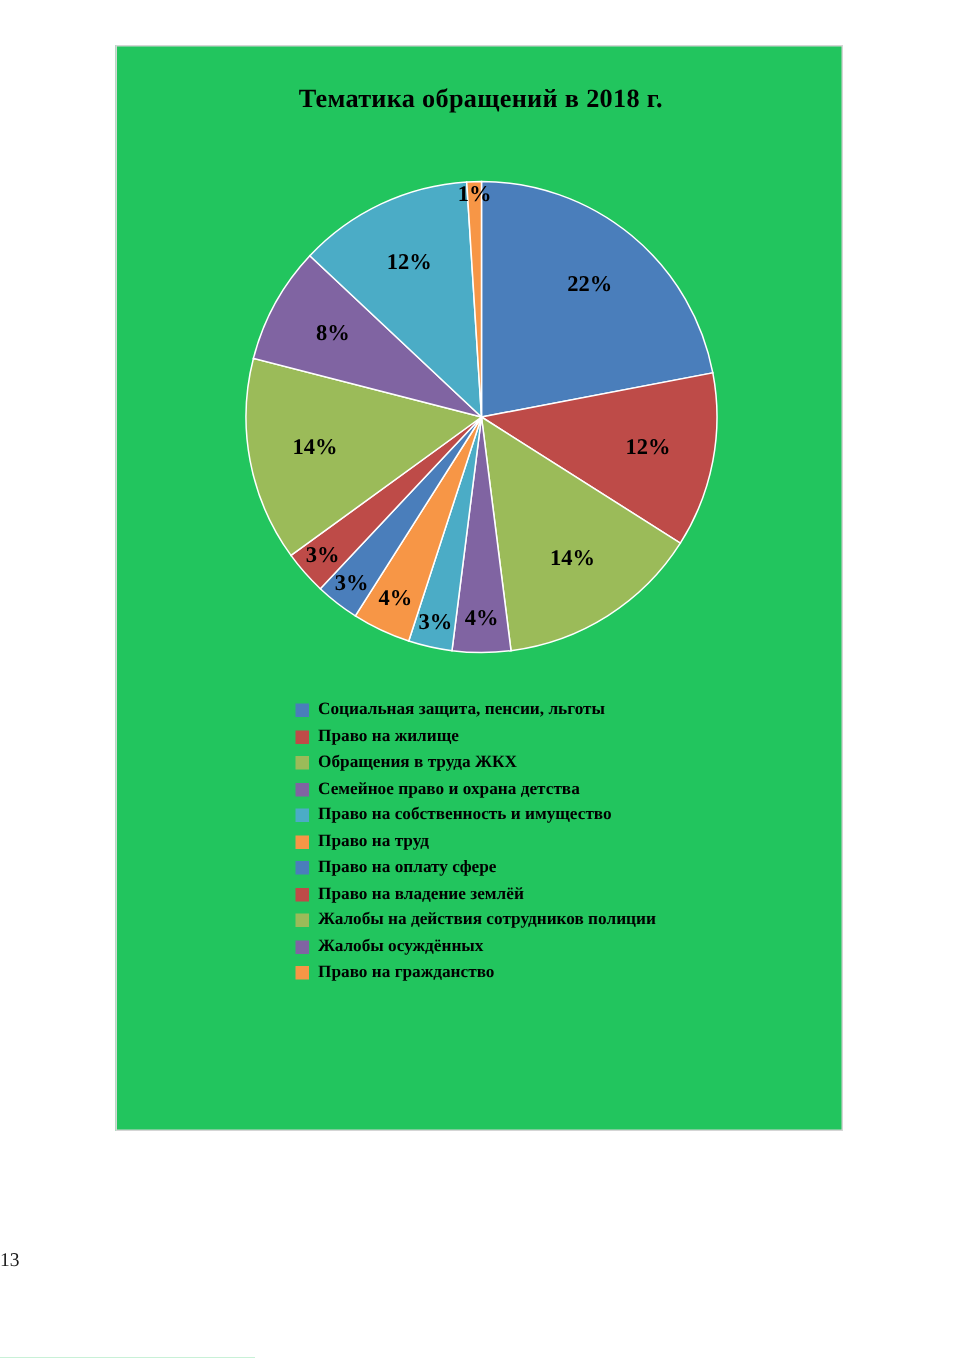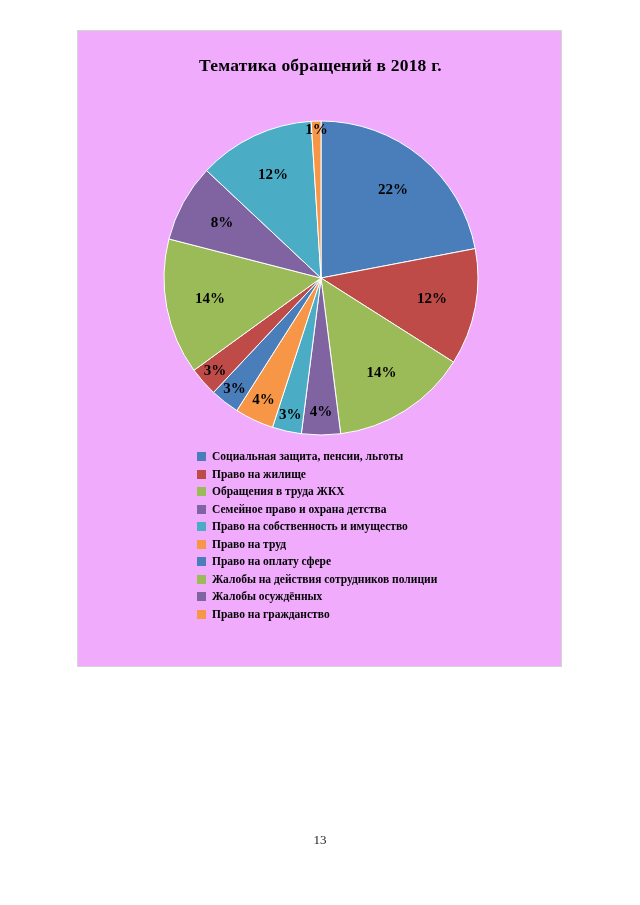--- a/index.html
+++ b/index.html
@@ -22,23 +22,23 @@
     width: 640px;
     height: 905px;
     background: #ffffff;
   }
 
   #chart-frame {
     position: absolute;
     left: 77px;
     top: 30px;
     width: 485px;
-    height: 637px;
+    height: 724px;
     border: 1px solid #d5d5d5;
-    background: #f0abfc;
+    background: #22c55e;
     box-sizing: border-box;
   }
 
   #chart-title {
     position: absolute;
     left: 0;
     top: 24px;
     width: 485px;
     text-align: center;
     font-size: 17.5px;
@@ -67,21 +67,21 @@
     font-weight: bold;
     fill: #000000;
     font-size: 15px;
     text-anchor: middle;
     dominant-baseline: middle;
   }
 
   #legend {
     position: absolute;
     left: 119px;
-    top: 417px;
+    top: 434px;
     width: 340px;
     text-align: right;
   }
 
   .legend-row {
     display: flex;
     align-items: center;
     height: 17.5px;
     margin: 0;
     padding: 0;
@@ -101,21 +101,20 @@
     color: #000000;
     white-space: nowrap;
     line-height: 13px;
   }
 
   #page-number {
     position: absolute;
     left: 0;
     top: 832px;
     width: 640px;
-    text-align: center;
     font-size: 13px;
     color: #1a1a1a;
     font-family: "Liberation Serif", "DejaVu Serif", serif;
   }
 </style>
 </head>
 <body>
 
 <div id="page">
 
@@ -179,20 +178,24 @@
         </div>
         <div class="legend-row">
           <span class="legend-swatch" style="background: rgb(247, 150, 70);"></span>
           <span class="legend-label">Право на труд</span>
         </div>
         <div class="legend-row">
           <span class="legend-swatch" style="background: rgb(74, 126, 187);"></span>
           <span class="legend-label">Право на оплату сфере</span>
         </div>
         <div class="legend-row">
+          <span class="legend-swatch" style="background: rgb(190, 75, 72);"></span>
+          <span class="legend-label">Право на владение землёй</span>
+        </div>
+        <div class="legend-row">
           <span class="legend-swatch" style="background: rgb(155, 187, 89);"></span>
           <span class="legend-label">Жалобы на действия сотрудников полиции</span>
         </div>
         <div class="legend-row">
           <span class="legend-swatch" style="background: rgb(128, 100, 162);"></span>
           <span class="legend-label">Жалобы осуждённых</span>
         </div>
         <div class="legend-row">
           <span class="legend-swatch" style="background: rgb(247, 150, 70);"></span>
           <span class="legend-label">Право на гражданство</span>

